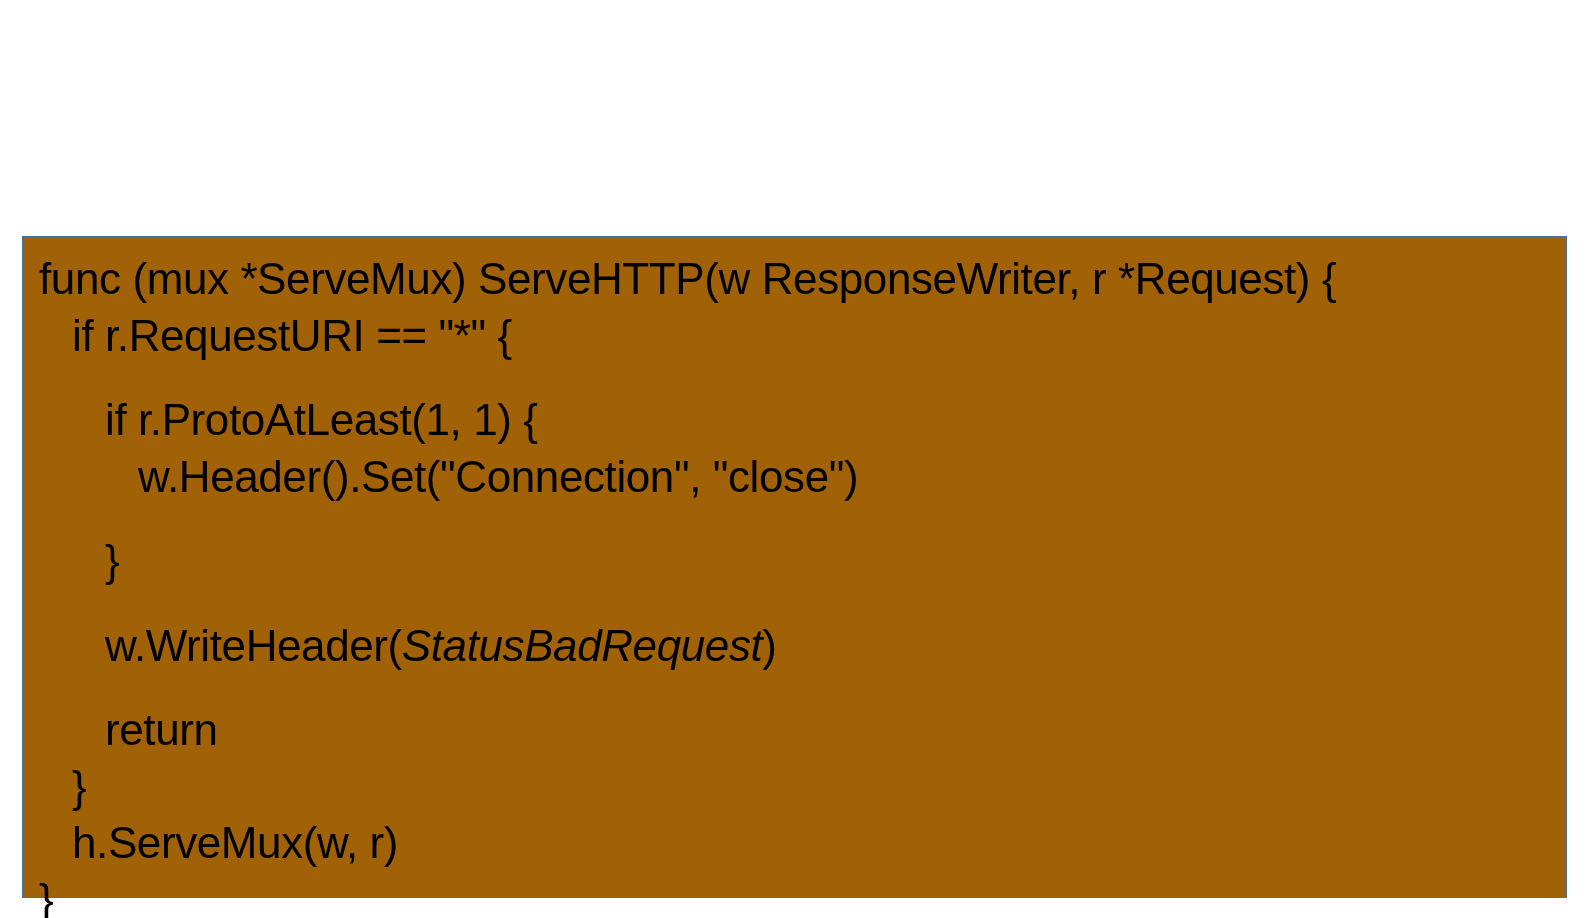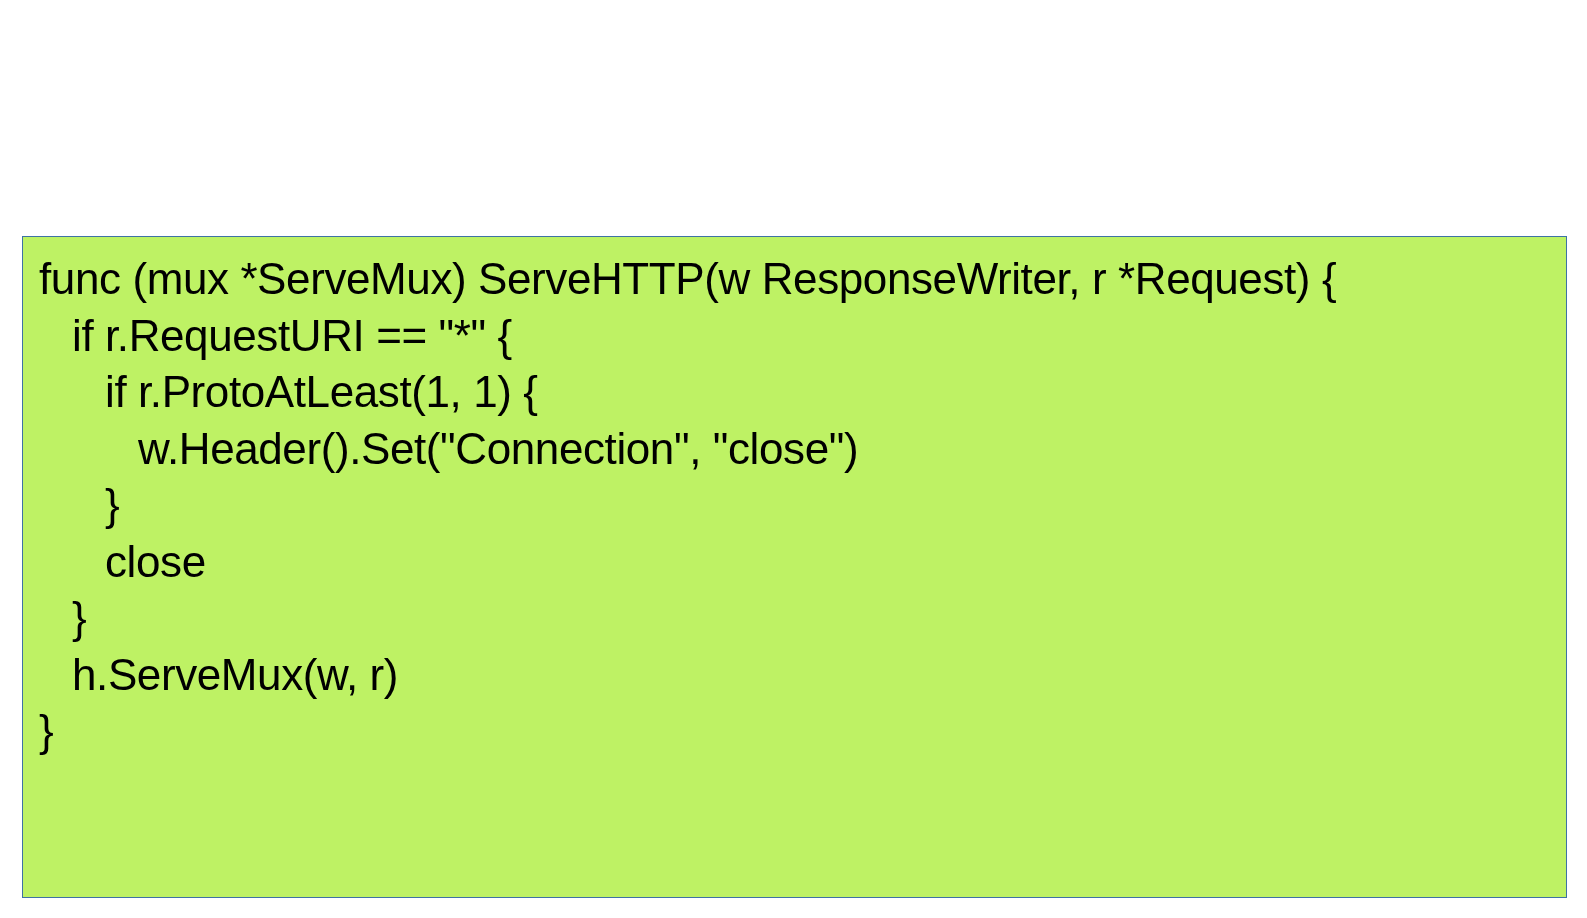--- a/index.html
+++ b/index.html
@@ -44,61 +44,62 @@
 
   
   .code-box {
     position: absolute;
     left: 22px;
     top: 236px;
     width: 1545px;
     height: 662px;
     box-sizing: border-box;
     border: 1.6px solid #3E72A4;
-    background: #bef264;
+    background: #a16207;
   }
 
   .code-list {
     list-style: none;
     margin: 0;
     padding: 14px 0 0 0;
   }
 
   .code-line {
     font-family: "Liberation Sans", "DejaVu Sans", sans-serif;
     font-size: 44px;
     line-height: 56.5px;
     color: #000000;
     white-space: pre;
     padding-left: 16px;
     letter-spacing: -0.4px;
   }
 
   .ind-0 { padding-left: 16px; }
   .ind-1 { padding-left: 49px; }
-  .ind-2 { padding-left: 82px; }
+  .ind-2 { padding-left: 82px; margin-top: 28px; }
   .ind-3 { padding-left: 115px; }
 
   .code-line .em {
     font-style: italic;
   }
 </style>
 </head>
 <body>
 
 <div class="slide">
 
 
   <div class="code-box">
     <ul class="code-list">
         <li class="code-line ind-0"><span>func (mux *ServeMux) ServeHTTP(w ResponseWriter, r *Request) {</span></li>
         <li class="code-line ind-1"><span>if r.RequestURI == "*" {</span></li>
         <li class="code-line ind-2"><span>if r.ProtoAtLeast(1, 1) {</span></li>
         <li class="code-line ind-3"><span>w.Header().Set("Connection", "close")</span></li>
         <li class="code-line ind-2"><span>}</span></li>
-        <li class="code-line ind-2"><span>close</span></li>
+        <li class="code-line ind-2"><span>w.WriteHeader(</span><span class="em">StatusBadRequest</span><span>)</span></li>
+        <li class="code-line ind-2"><span>return</span></li>
         <li class="code-line ind-1"><span>}</span></li>
         <li class="code-line ind-1"><span>h.ServeMux(w, r)</span></li>
         <li class="code-line ind-0"><span>}</span></li>
       </ul>
   </div>
 
 </div>
 
 </body></html>

